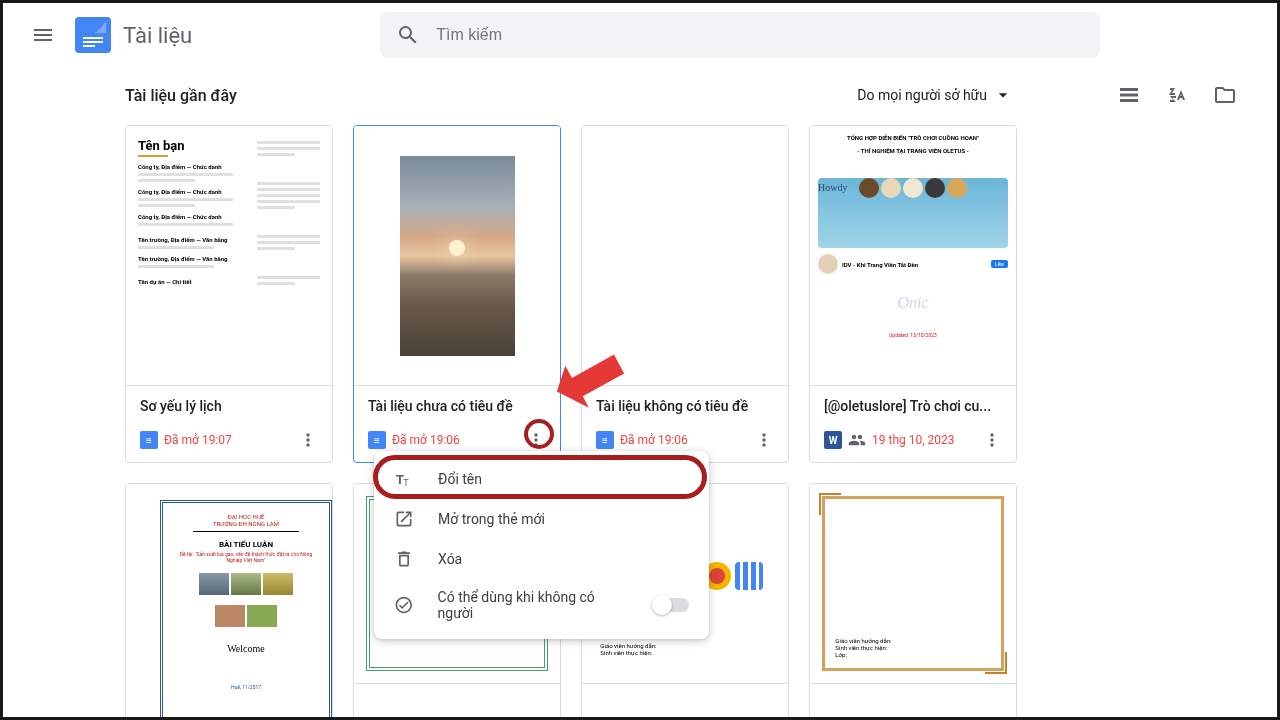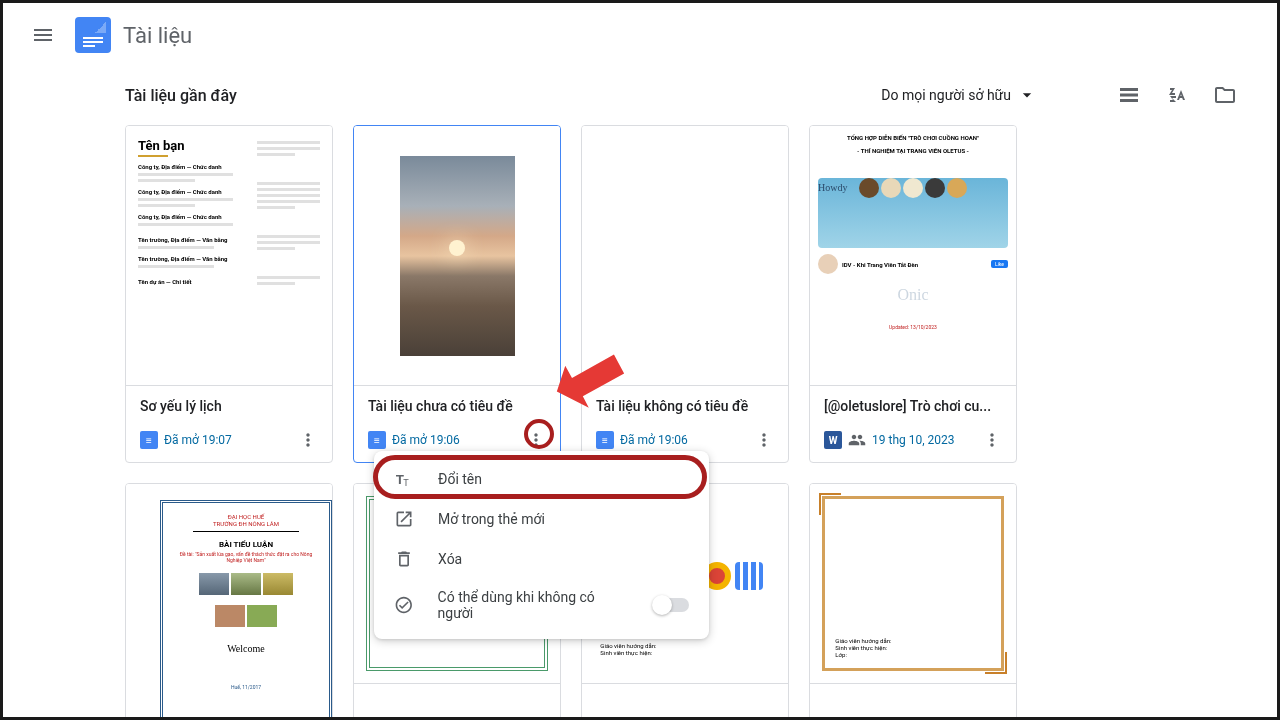--- a/index.html
+++ b/index.html
@@ -93,20 +93,21 @@
   padding: 16px 40px 8px 122px;
 }
 .section-title {
   font-size: 16px;
   color: #202124;
   font-weight: 500;
 }
 .toolbar-right {
   display: flex;
   align-items: center;
+  gap: 24px;
 }
 .owner-filter {
   display: flex;
   align-items: center;
   gap: 6px;
   color: #202124;
   font-size: 14px;
   cursor: pointer;
 }
 .toolbar-icons {
@@ -204,21 +205,21 @@
   align-items: center;
   justify-content: center;
   flex-shrink: 0;
 }
 .doc-type-icon.docs { background: #4285f4; }
 .doc-type-icon.word { background: #2b579a; }
 .doc-type-icon span { color: #fff; font-size: 10px; font-weight: bold; }
 .shared-icon { color: #5f6368; flex-shrink: 0; }
 .doc-date {
   font-size: 12px;
-  color: #0369a1;
+  color: #ef4444;
   flex: 1;
   white-space: nowrap;
   overflow: hidden;
 }
 .more-btn {
   color: #5f6368;
   cursor: pointer;
   flex-shrink: 0;
 }
 .context-menu {
@@ -386,20 +387,26 @@
       </svg>
   </div>
   <div class="docs-logo">
     <div class="docs-logo-lines">
         <span></span>
         <span></span>
         <span></span>
       </div>
   </div>
   <div class="app-title">Tài liệu</div>
+  <div class="search-bar">
+    <svg width="24" height="24" viewBox="0 0 24 24">
+        <path fill="currentColor" d="M15.5 14h-.79l-.28-.27A6.471 6.471 0 0016 9.5 6.5 6.5 0 109.5 16c1.61 0 3.09-.59 4.23-1.57l.27.28v.79l5 4.99L20.49 19l-4.99-5zm-6 0C7.01 14 5 11.99 5 9.5S7.01 5 9.5 5 14 7.01 14 9.5 11.99 14 9.5 14z"></path>
+      </svg>
+    <input class="search-input" placeholder="Tìm kiếm" style="">
+  </div>
 </div>
 
 <div class="toolbar">
   <div class="section-title">Tài liệu gần đây</div>
   <div class="toolbar-right">
     <div class="owner-filter">
       <span>Do mọi người sở hữu</span>
       <svg width="20" height="20" viewBox="0 0 24 24">
           <path fill="currentColor" d="M7 10l5 5 5-5z"></path>
         </svg>
@@ -523,21 +530,21 @@
             <span style="background:#d8a858;"></span>
           </div>
         </div>
         <div style="display:flex;gap:4px;align-items:center;">
           <span style="width:20px;height:20px;border-radius:50%;background:#e8d0b8;display:inline-block;"></span>
           <div>
             <div style="font-size:6px;font-weight:bold;">IDV - Khi Trang Viên Tắt Đèn</div>
           </div>
           <span style="margin-left:auto;background:#1877f2;color:#fff;font-size:5px;padding:1px 4px;border-radius:2px;">Like</span>
         </div>
-        <div style="margin-top:12px;text-align:center;color:#5a7a9a;font-family:cursive;font-size:16px;opacity:0.3;">Onic</div>
+        <div style="margin-top:20px;text-align:center;color:#5a7a9a;font-family:cursive;font-size:16px;opacity:0.3;font-style:italic;">Onic</div>
         <div style="text-align:center;font-size:5px;color:#c02020;margin-top:20px;">Updated: 13/10/2023</div>
       </div>
     </div>
     <div class="doc-meta">
       <div class="doc-title">[@oletuslore] Trò chơi cu...</div>
       <div class="doc-info">
         <div class="doc-type-icon word">
             <span>W</span>
           </div>
         <svg class="shared-icon" width="18" height="18" viewBox="0 0 24 24">

